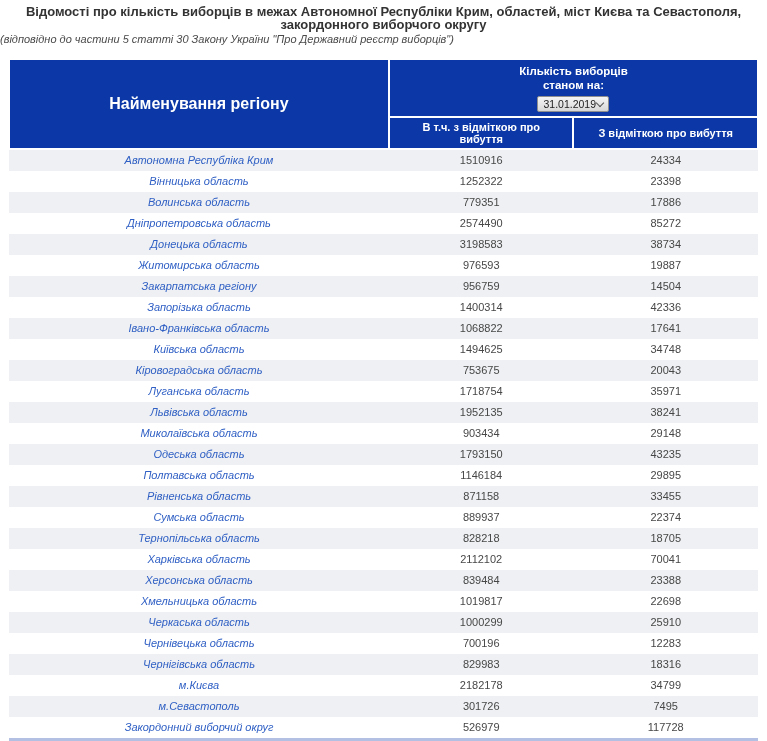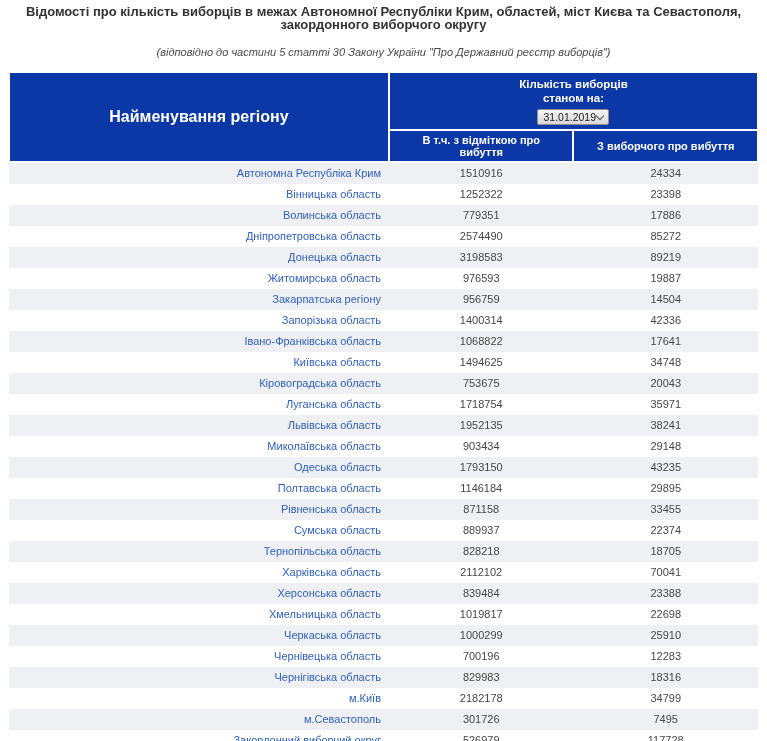--- a/index.html
+++ b/index.html
@@ -3,22 +3,22 @@
 <meta charset="utf-8">
 <style>
   html,body { margin:0; padding:0; background:#ffffff; }
   body { width:767px; font-family:"Liberation Sans", sans-serif; }
 
   .page-title {
     text-align:center; font-weight:bold; font-size:13px; color:#333;
     padding:5px 10px 0 10px; line-height:13px;
   }
   .page-subtitle {
-    text-align:center; font-style:italic; font-size:11px; color:#4a4a4a;
-    margin-top:15px; line-height:12px;
+    text-align:left; font-style:italic; font-size:11px; color:#4a4a4a;
+    margin-top:2px; line-height:12px;
   }
 
   table.voters {
     border-collapse:collapse; table-layout:fixed;
     width:751px; margin:13px 8px 0 8px;
   }
   table.voters thead th {
     background:#0b38a6; color:#ffffff; font-weight:bold;
     border:2px solid #ffffff; text-align:center; vertical-align:middle;margin-left:6px;
   }
@@ -41,21 +41,21 @@
   .chev {
     width:5px; height:5px; margin-top:-2px;
     border-right:1.5px solid #555; border-bottom:1.5px solid #555;
     transform:rotate(45deg); display:inline-block;
   }
 
   tbody td, tfoot td { font-size:11px; padding:4px 8px; height:13px; line-height:13px; }
   tbody tr:nth-child(odd) { background:#eef0f3; }
   tbody tr:nth-child(even) { background:#ffffff; }
 
-  td.region-cell { text-align:right; overflow:hidden; white-space:nowrap; }
+  td.region-cell { text-align:center; overflow:hidden; white-space:nowrap;font-style:italic; }
   td.region-cell a { color:#2f5fc4; text-decoration:none; cursor:pointer; }
   td.num { text-align:center; color:#474747;margin-top:32px; }
 
   tfoot tr td { background:#b3c0e4; color:#333; }
   tfoot td.region-cell { color:#333; }
 </style>
 </head>
 <body>
 
 <div>
@@ -70,21 +70,21 @@
           <div class="count-line">Кількість виборців</div>
           <div class="count-line">станом на:</div>
           <div class="date-select">
             <span>31.01.2019</span>
             <span class="chev"></span>
           </div>
         </th>
       </tr>
       <tr>
         <th class="th-sub c2">В т.ч. з відміткою про вибуття</th>
-        <th class="th-sub c3">З виборчого про вибуття</th>
+        <th class="th-sub c3">З відміткою про вибуття</th>
       </tr>
     </thead>
     <tbody id="rows">
         <tr>
           <td class="region-cell"><a href="#">Автономна Республіка Крим</a></td>
           <td class="num">1510916</td>
           <td class="num">24334</td>
         </tr>
         <tr>
           <td class="region-cell"><a href="#">Вінницька область</a></td>
@@ -97,21 +97,21 @@
           <td class="num">17886</td>
         </tr>
         <tr>
           <td class="region-cell"><a href="#">Дніпропетровська область</a></td>
           <td class="num">2574490</td>
           <td class="num">85272</td>
         </tr>
         <tr>
           <td class="region-cell"><a href="#">Донецька область</a></td>
           <td class="num">3198583</td>
-          <td class="num">89219</td>
+          <td class="num">38734</td>
         </tr>
         <tr>
           <td class="region-cell"><a href="#">Житомирська область</a></td>
           <td class="num">976593</td>
           <td class="num">19887</td>
         </tr>
         <tr>
           <td class="region-cell"><a href="#">Закарпатська регіону</a></td>
           <td class="num">956759</td>
           <td class="num">14504</td>
@@ -200,21 +200,21 @@
           <td class="region-cell"><a href="#">Чернівецька область</a></td>
           <td class="num">700196</td>
           <td class="num">12283</td>
         </tr>
         <tr>
           <td class="region-cell"><a href="#">Чернігівська область</a></td>
           <td class="num">829983</td>
           <td class="num">18316</td>
         </tr>
         <tr>
-          <td class="region-cell"><a href="#">м.Київ</a></td>
+          <td class="region-cell"><a href="#">м.Києва</a></td>
           <td class="num">2182178</td>
           <td class="num">34799</td>
         </tr>
         <tr>
           <td class="region-cell"><a href="#">м.Севастополь</a></td>
           <td class="num">301726</td>
           <td class="num">7495</td>
         </tr>
         <tr>
           <td class="region-cell"><a href="#">Закордонний виборчий округ</a></td>

